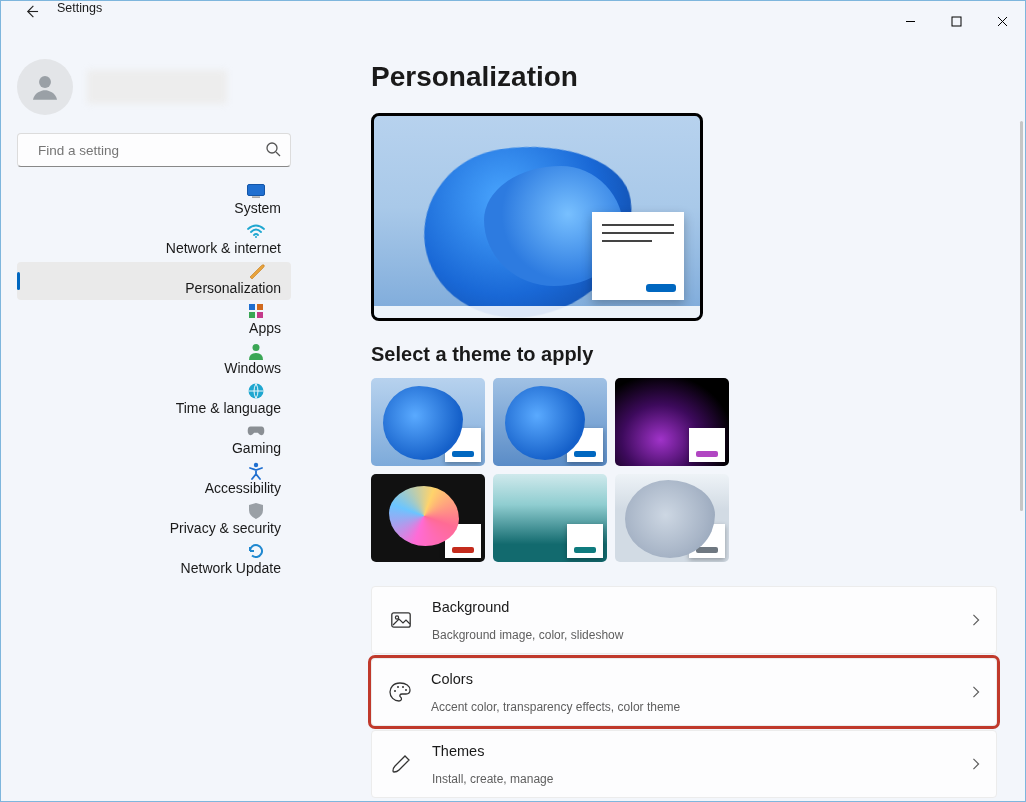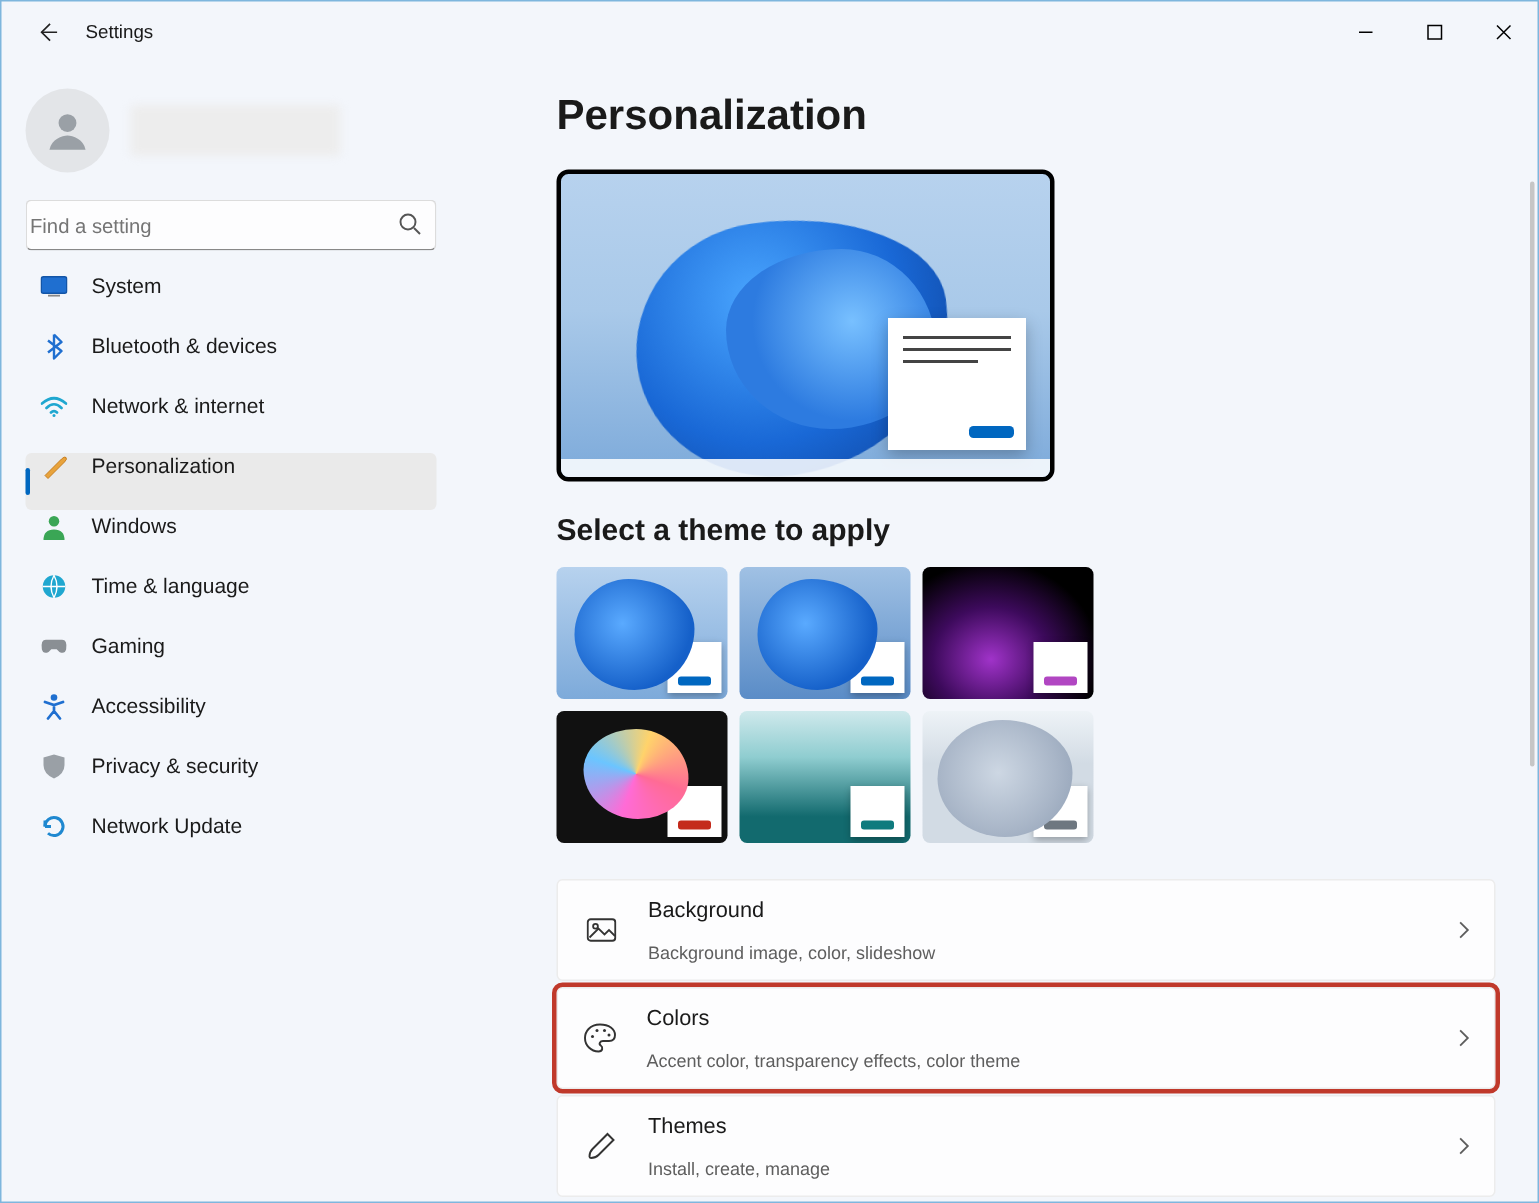--- a/index.html
+++ b/index.html
@@ -1,41 +1,41 @@
 <!DOCTYPE html>
 <html><head>
 <meta charset="utf-8">
 <style>
   * { box-sizing: border-box; margin: 0; padding: 0; }
   html, body { width: 1026px; height: 802px; font-family: "Segoe UI", Arial, sans-serif; background: #f3f6fb; color: #1a1a1a; overflow: hidden; }
   body { display: flex; flex-direction: column; border: 1px solid #7eb6dd; }
 
   
-  .titlebar { height: 40px; display: flex; align-items: center; padding-left: 20px; }
+  .titlebar { height: 40px; display: flex; align-items: flex-start; padding-left: 20px; }
   .titlebar .back { width: 20px; height: 20px; display: flex; align-items: center; justify-content: center; cursor: pointer; }
   .titlebar .title { margin-left: 16px; font-size: 12.5px; color: #1a1a1a; }
   .titlebar .spacer { flex: 1; }
   .winctrl { display: flex; }
   .winctrl .btn { width: 46px; height: 40px; display: flex; align-items: center; justify-content: center; cursor: pointer; }
   .winctrl svg { width: 11px; height: 11px; }
 
   
   .main { flex: 1; display: flex; overflow: hidden; }
 
   
   .sidebar { width: 300px; padding: 12px 4px 12px 10px; display: flex; flex-direction: column; }
   .userrow { display: flex; align-items: center; padding: 6px 8px 18px 6px; gap: 14px; }
   .avatar { width: 56px; height: 56px; border-radius: 50%; background: #e3e5e8; display: flex; align-items: center; justify-content: center; }
   .userblur { width: 140px; height: 34px; background: #ededed; filter: blur(3px); border-radius: 3px; }
   .searchwrap { margin: 0 6px 14px 6px; position: relative; }
-  .searchwrap input { width: 100%; height: 34px; border: 1px solid #dcdcdc; border-bottom: 1.5px solid #888; background: #fdfdfe; border-radius: 4px; padding: 0 34px 0 2px; font-size: 13.5px; color: #737373; outline: none; }
+  .searchwrap input { width: 100%; height: 34px; border: 1px solid #dcdcdc; border-bottom: 1.5px solid #888; background: #fdfdfe; border-radius: 4px; padding: 0 34px 0 20px; font-size: 13.5px; color: #737373; outline: none; }
   .searchwrap .sicon { position: absolute; right: 10px; top: 8px; width: 16px; height: 16px; color: #444; }
 
   .navlist { display: flex; flex-direction: column; gap: 0; }
-  .navitem { display: flex; align-items: flex-start; height: 38px; padding: 0 10px 0 10px; margin: 1px 6px; border-radius: 4px; cursor: pointer; position: relative; font-size: 14px; }
+  .navitem { display: flex; align-items: flex-end; height: 38px; padding: 0 10px 0 10px; margin: 1px 6px; border-radius: 4px; cursor: pointer; position: relative; font-size: 14px; flex-direction: column; }
   .navitem .icn { width: 18px; height: 18px; margin-right: 16px; display: flex; align-items: center; justify-content: center; }
   .navitem.sel { background: #eaeaea; }
   .navitem.sel::before { content: ""; position: absolute; left: 0; top: 10px; bottom: 10px; width: 3px; background: #0067c0; border-radius: 3px; }
 
   
   .content { flex: 1; padding: 20px 28px 0 70px; overflow-y: auto; position: relative; }
   .content h1 { font-size: 28px; font-weight: 600; margin-bottom: 20px; }
 
   .preview { width: 332px; height: 208px; border: 3px solid #000; border-radius: 8px; background: linear-gradient(180deg,#b7d2ee 0%, #a9c9e9 45%, #7daada 100%); position: relative; overflow: hidden; margin-bottom: 22px; }
   .preview .bloom { position:absolute; left:50px; top:30px; width:210px; height:170px; background: radial-gradient(circle at 40% 30%, #4aa6ff 0%, #1968d6 55%, #0c3e94 100%); border-radius: 42% 58% 55% 45% / 50% 40% 60% 50%; filter: blur(0.2px); transform: rotate(-8deg); }
@@ -136,42 +136,45 @@
         <span class="icn">
             <svg viewBox="0 0 18 14" width="18" height="14">
               <rect x="0.5" y="0.5" width="17" height="11" rx="1.5" fill="#1f6fd0" stroke="#1355a7"></rect>
               <rect x="5" y="12.5" width="8" height="1.2" fill="#888"></rect>
             </svg>
           </span>
         <span>System</span>
       </div>
       <div class="navitem">
         <span class="icn">
-            <svg viewBox="0 0 12 18" width="12" height="18">
-              <path d="M6 1 V17 L11 12 L2 5 M6 1 L11 6 L2 13" fill="none" stroke="#1f6fd0" stroke-width="1.6" stroke-linejoin="round"></path>
-            </svg>
-          </span>
-        <span>Bluetooth &amp; devices</span>
-      </div>
-      <div class="navitem">
-        <span class="icn">
             <svg viewBox="0 0 18 14" width="18" height="14">
               <path d="M1 5 Q9 -2 17 5 M4 8 Q9 3 14 8 M7 11 Q9 9 11 11" fill="none" stroke="#1fa7d0" stroke-width="1.8" stroke-linecap="round"></path>
               <circle cx="9" cy="13" r="1" fill="#1fa7d0"></circle>
             </svg>
           </span>
         <span>Network &amp; internet</span>
       </div>
       <div class="navitem sel">
         <span class="icn">
             <svg viewBox="0 0 18 18" width="18" height="18">
               <path d="M3 15 L6 12 L14 4 Q16 2 17 3 Q18 4 16 6 L8 14 L5 17 Z" fill="#e8a33c" stroke="#c4781a" stroke-width="0.6"></path>
             </svg>
           </span>
         <span>Personalization</span>
+      </div>
+      <div class="navitem">
+        <span class="icn">
+            <svg viewBox="0 0 16 16" width="16" height="16">
+              <rect x="1" y="1" width="6" height="6" fill="#1f6fd0"></rect>
+              <rect x="9" y="1" width="6" height="6" fill="#d06a1f"></rect>
+              <rect x="1" y="9" width="6" height="6" fill="#3aa655"></rect>
+              <rect x="9" y="9" width="6" height="6" fill="#c43a8a"></rect>
+            </svg>
+          </span>
+        <span>Apps</span>
       </div>
       <div class="navitem">
         <span class="icn">
             <svg viewBox="0 0 16 18" width="16" height="18">
               <circle cx="8" cy="5.5" r="3.5" fill="#3aa655"></circle>
               <path d="M1 18 Q1 11 8 11 Q15 11 15 18 Z" fill="#3aa655"></path>
             </svg>
           </span>
         <span>Windows</span>
       </div>

